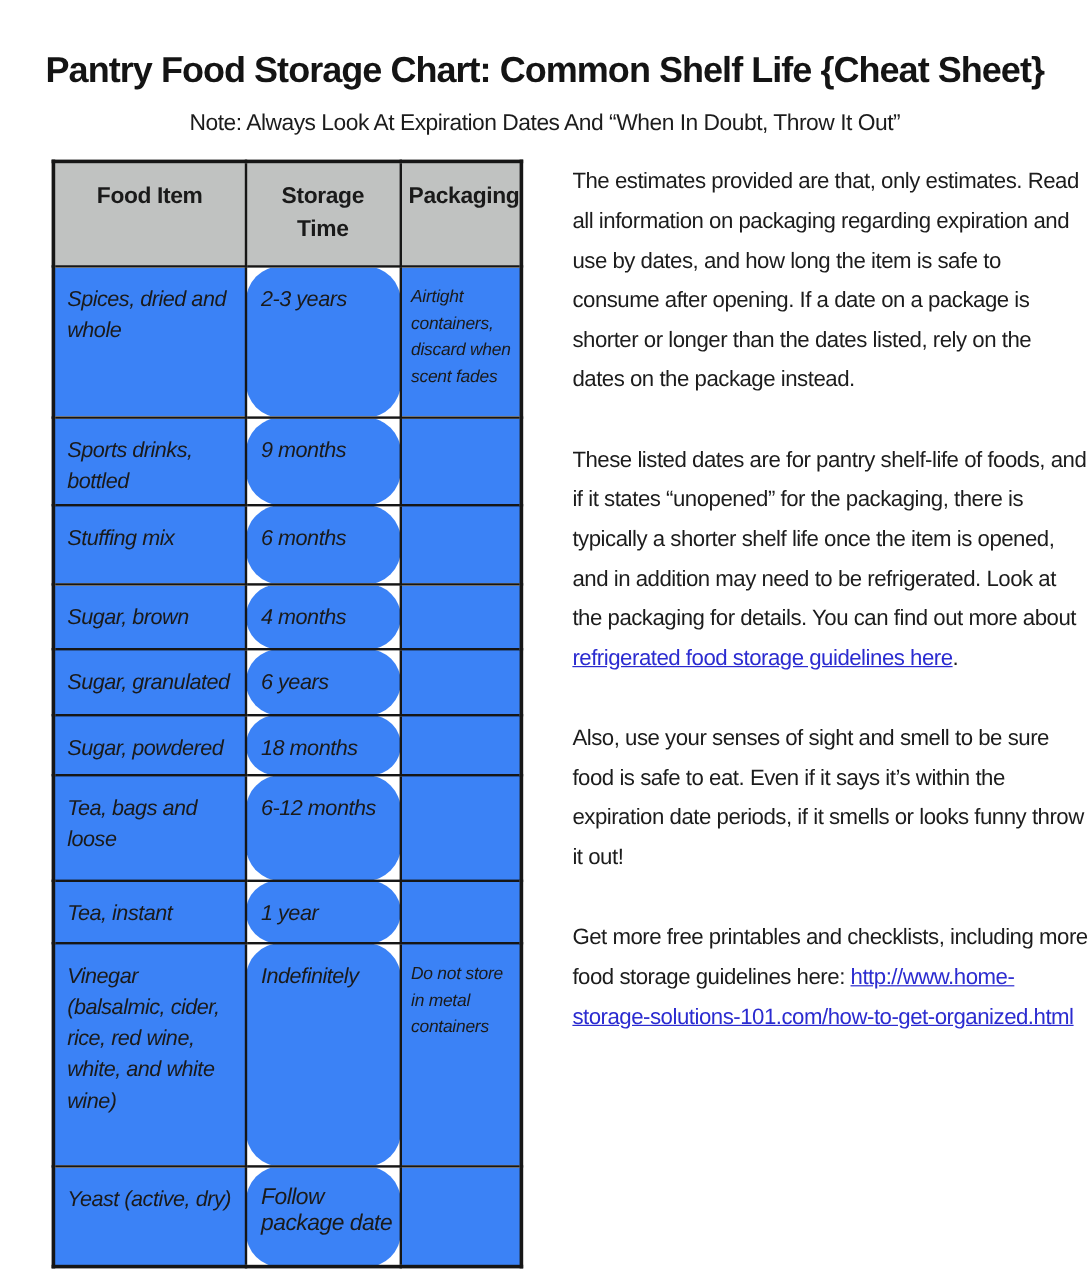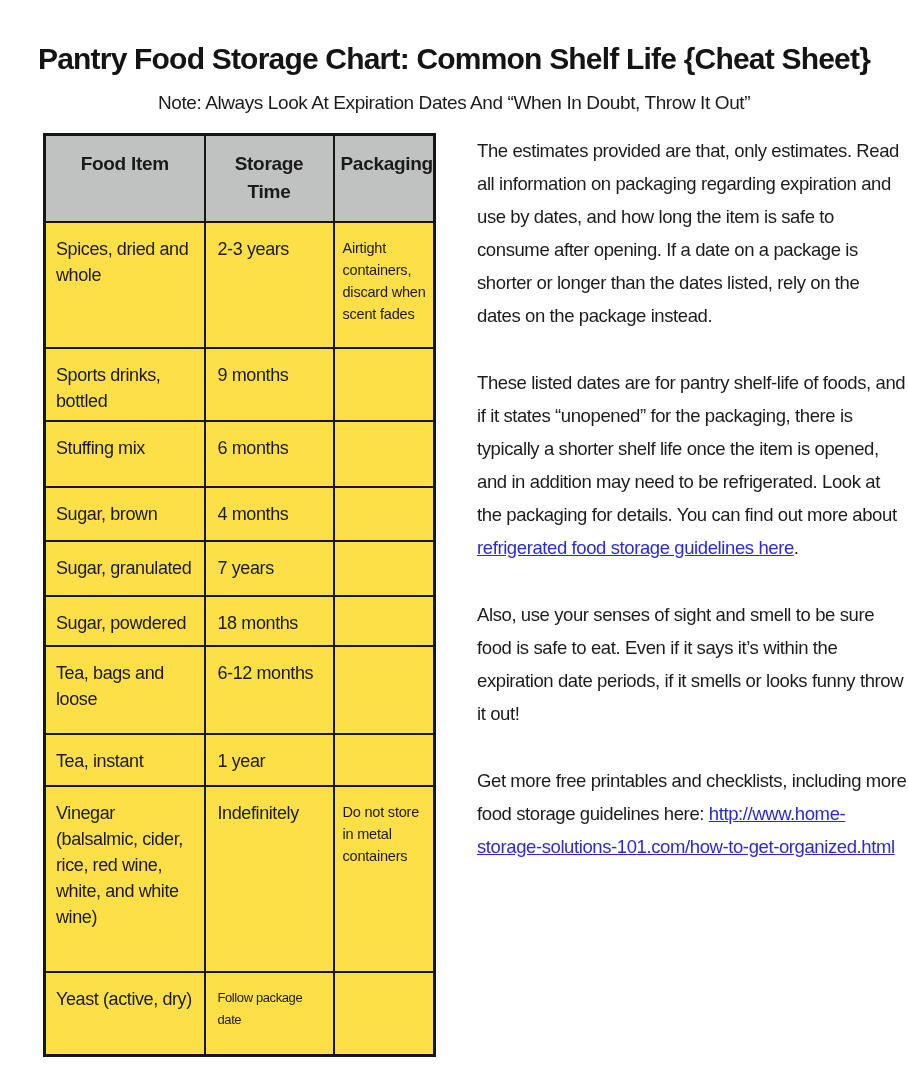--- a/index.html
+++ b/index.html
@@ -61,43 +61,44 @@
     letter-spacing: -0.3px;
     text-align: center;
     padding: 14px 6px 0 6px;
     line-height: 28px;
   }
   .storage-table td {
     padding: 13px 4px 6px 10px;
     font-size: 18px;
     letter-spacing: -0.4px;
     line-height: 26px;
-    background: #fde047;
-  }
-  .storage-table td.cell-time { padding-left: 12px; }
+    background: #3b82f6;
+    font-style: italic;
+  }
+  .storage-table td.cell-time { padding-left: 12px; border-radius: 29px; }
   .storage-table td.cell-pack {
     font-size: 14.5px;
     line-height: 22px;
     letter-spacing: -0.2px;
     padding: 14px 4px 4px 8px;
   }
   
   .storage-table tbody tr:nth-child(1)  { height: 126px; }
   .storage-table tbody tr:nth-child(2)  { height: 70px; }
   .storage-table tbody tr:nth-child(3)  { height: 66px; }
   .storage-table tbody tr:nth-child(4)  { height: 54px; }
   .storage-table tbody tr:nth-child(5)  { height: 55px; }
   .storage-table tbody tr:nth-child(6)  { height: 50px; }
   .storage-table tbody tr:nth-child(7)  { height: 88px; }
   .storage-table tbody tr:nth-child(8)  { height: 52px; }
   .storage-table tbody tr:nth-child(9)  { height: 186px; }
   .storage-table tbody tr:nth-child(10) { height: 84px; }
   
   .storage-table tbody tr:nth-child(10) td.cell-time {
-    font-size: 13px;
+    font-size: 19px;
     line-height: 22px;
     padding-top: 14px;
   }
 
   
   .info-column {
     position: absolute;
     left: 477px;
     top: 134px;
     width: 430px;
@@ -152,21 +153,21 @@
         <td class="cell-time">6 months</td>
         <td class="cell-pack"></td>
       </tr>
         <tr>
         <td class="cell-food">Sugar, brown</td>
         <td class="cell-time">4 months</td>
         <td class="cell-pack"></td>
       </tr>
         <tr>
         <td class="cell-food">Sugar, granulated</td>
-        <td class="cell-time">7 years</td>
+        <td class="cell-time">6 years</td>
         <td class="cell-pack"></td>
       </tr>
         <tr>
         <td class="cell-food">Sugar, powdered</td>
         <td class="cell-time">18 months</td>
         <td class="cell-pack"></td>
       </tr>
         <tr>
         <td class="cell-food">Tea, bags and loose</td>
         <td class="cell-time">6-12 months</td>

